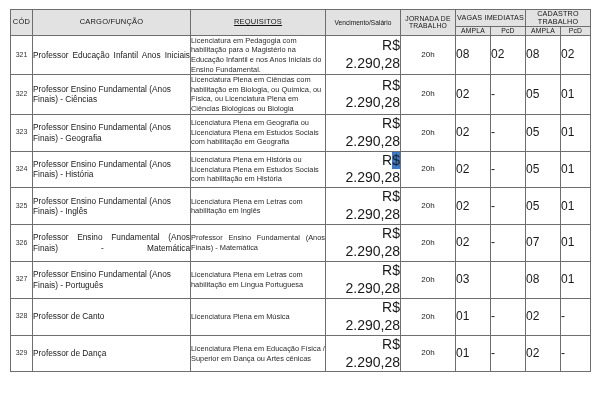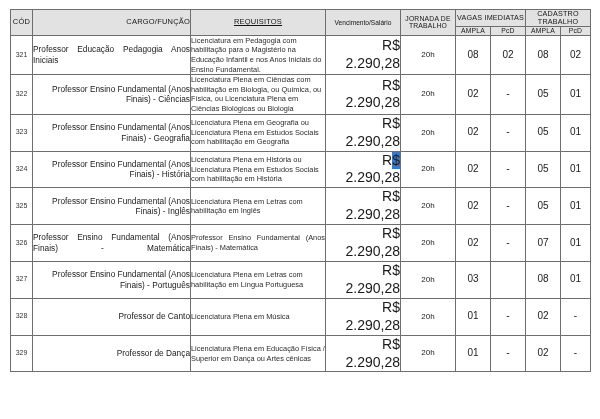--- a/index.html
+++ b/index.html
@@ -50,41 +50,41 @@
   thead th {
     background: #e2e2e2;
     color: #141414;
     text-align: center;
     font-weight: bold;
     letter-spacing: .2px;
     line-height: 1.12;
     padding: 3px 2px;
   }
   th.h-cod      { font-size: 7.5px; }
-  th.h-cargo    { font-size: 7.5px; text-align: right; }
+  th.h-cargo    { font-size: 7.5px; }
   th.h-req      { font-size: 7.5px; text-decoration: underline; }
   th.h-venc     { font-size: 6.6px; font-weight: bold; letter-spacing: 0; }
   th.h-jornada  { font-size: 6.8px; }
   th.h-group    { font-size: 7.2px; }
   th.h-sub      { font-size: 6.8px; }
 
   
   tbody td {
     padding: 3px 4px;
     line-height: 1.28;
   }
   td.c-cod {
     text-align: center;
     font-size: 7px;
     color: #333;
     padding: 3px 1px;
   }
   td.c-cargo {
     font-size: 8.3px;
-    text-align: right;
+    text-align: left;
     padding-left: 5px;
     padding-right: 4px;
   }
   td.c-cargo.justify { text-align: justify; text-align-last: justify; }
   td.c-req {
     font-size: 7.4px;
     text-align: left;
     vertical-align: top;
     padding: 2px 3px 2px 4px;
     line-height: 1.30;
@@ -93,22 +93,21 @@
   td.c-req.justify { text-align: justify; }
   td.c-venc {
     text-align: right;
     font-size: 14px;
   }
   td.c-jornada {
     text-align: center;
     font-size: 8px;
   }
   td.c-num {
-    text-align: center;
-    font-size: 10px;
+    font-size: 12px;
   }
 
   
   .sel-highlight {
     background: #3a78c8;
     color: #1f1f1f;
     padding: 0 0 1px 0;
   }
 
   
@@ -148,21 +147,21 @@
           <th class="h-sub">AMPLA</th>
           <th class="h-sub">PcD</th>
           <th class="h-sub">AMPLA</th>
           <th class="h-sub">PcD</th>
         </tr>
       </thead>
 
       <tbody id="table-body">
           <tr>
             <td class="c-cod">321</td>
-            <td class="c-cargo justify">Professor Educação Pedagogia Anos Iniciais</td>
+            <td class="c-cargo justify">Professor Educação Infantil Anos Iniciais</td>
             <td class="c-req">Licenciatura em Pedagogia com habilitação para o Magistério na Educação Infantil e nos Anos Iniciais do Ensino Fundamental.</td>
             <td class="c-venc">R$ 2.290,28</td>
             <td class="c-jornada">20h</td>
             <td class="c-num">08</td>
             <td class="c-num">02</td>
             <td class="c-num">08</td>
             <td class="c-num">02</td>
           </tr>
           <tr>
             <td class="c-cod">322</td>

